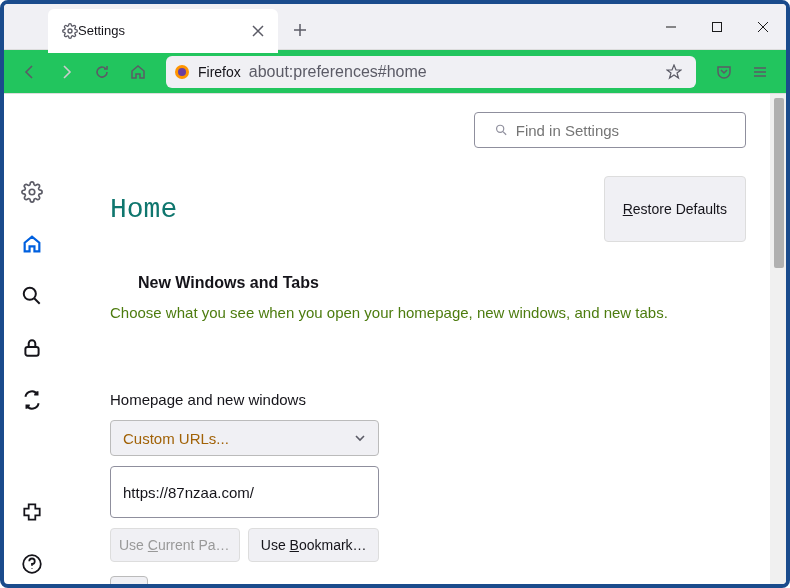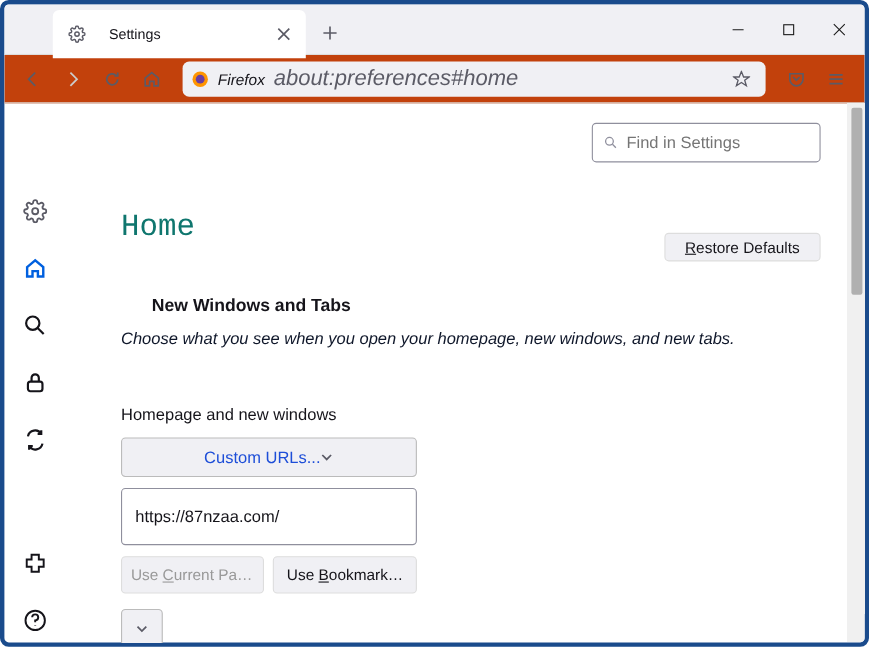--- a/index.html
+++ b/index.html
@@ -1,59 +1,59 @@
 <!DOCTYPE html>
 <html><head>
   <meta charset="utf-8">
   <style>
     * { box-sizing: border-box; margin: 0; padding: 0; font-family: -apple-system, BlinkMacSystemFont, "Segoe UI", sans-serif; }
     body { width: 790px; height: 588px; background: #fff; border: 4px solid #1a4b8c; border-radius: 8px; overflow: hidden; position: relative; }
     
     .titlebar { height: 46px; background: #f0f0f4; display: flex; align-items: center; border-bottom: 1px solid #ddd; }
-    .tab { background: #fff; height: 44px; margin-top: 8px; margin-left: 44px; border-radius: 6px 6px 0 0; display: flex; align-items: center; padding: 0 10px 0 14px; min-width: 230px; gap: 21px; }
+    .tab { background: #fff; height: 44px; margin-top: 8px; margin-left: 44px; border-radius: 6px 6px 0 0; display: flex; align-items: center; padding: 0 10px 0 14px; min-width: 230px; gap: 0; }
     .tab-icon { width: 16px; height: 16px; display: flex; align-items: center; justify-content: center; }
     .tab-title { font-size: 13px; color: #15141a; flex: 1; }
     .tab-close { width: 20px; height: 20px; display: flex; align-items: center; justify-content: center; color: #5b5b66; cursor: pointer; }
     .new-tab-btn { width: 32px; height: 32px; margin-top: 6px; margin-left: 6px; display: flex; align-items: center; justify-content: center; color: #5b5b66; cursor: pointer; font-size: 18px; }
     .window-controls { margin-left: auto; display: flex; gap: 0; }
     .win-btn { width: 46px; height: 32px; display: flex; align-items: center; justify-content: center; color: #1b1b1b; cursor: pointer; }
     
-    .toolbar { height: 44px; background: #c2410c; display: flex; align-items: center; padding: 0 10px; gap: 4px; border-bottom: 1px solid #ddd; font-style: italic; }
+    .toolbar { height: 44px; background: #22c55e; display: flex; align-items: center; padding: 0 10px; gap: 4px; border-bottom: 1px solid #ddd; }
     .tb-btn { width: 32px; height: 32px; display: flex; align-items: center; justify-content: center; color: #5b5b66; cursor: pointer; border-radius: 4px; }
     .tb-btn.disabled { color: #bbb; }
     .urlbar { flex: 1; height: 32px; background: #f0f0f4; border-radius: 6px; display: flex; align-items: center; padding: 0 8px; gap: 8px; margin: 0 8px; }
     .urlbar-icon { width: 16px; height: 16px; }
     .url-prefix { font-size: 14px; color: #15141a; }
-    .url-path { font-size: 20px; color: #5b5b66; flex: 1; }
+    .url-path { font-size: 16px; color: #5b5b66; flex: 1; }
     .urlbar-right { display: flex; gap: 4px; }
     .ur-btn { width: 28px; height: 28px; display: flex; align-items: center; justify-content: center; color: #5b5b66; cursor: pointer; }
     
     .content-wrapper { display: flex; height: calc(100% - 90px); position: relative; }
     .sidebar { width: 56px; display: flex; flex-direction: column; padding-top: 78px; gap: 12px; align-items: center; }
     .sb-item { width: 40px; height: 40px; display: flex; align-items: center; justify-content: center; color: #5b5b66; cursor: pointer; border-radius: 4px; }
     .sb-item.active { color: #0060df; }
     .sb-spacer { flex: 1; }
     
     .main { flex: 1; padding: 18px 40px 0 50px; overflow-y: auto; position: relative; }
     .search-row { display: flex; justify-content: flex-end; margin-bottom: 28px; }
-    .search-box { width: 208px; height: 36px; border: 1px solid #8f8f9d; border-radius: 4px; display: flex; align-items: center; padding: 0 10px; gap: 8px; }
+    .search-box { width: 272px; height: 36px; border: 1px solid #8f8f9d; border-radius: 4px; display: flex; align-items: center; padding: 0 20px; gap: 8px; }
     .search-box input { border: none; outline: none; font-size: 15px; width: 100%; background: transparent; }
     
     .page-header { display: flex; justify-content: space-between; align-items: center; margin-bottom: 32px; }
     .page-title { font-size: 28px; font-weight: 400; color: #0f766e; font-family: Liberation Mono, monospace; }
-    .restore-btn { background: #f0f0f4; border: 1px solid #ddd; border-radius: 4px; padding: 4px 18px; font-size: 14px; cursor: pointer; color: #15141a; margin-top: 36px; }
+    .restore-btn { background: #f0f0f4; border: 1px solid #ddd; border-radius: 4px; padding: 24px 18px; font-size: 14px; cursor: pointer; color: #15141a; }
     .restore-btn u { text-decoration: underline; }
     
     .section-title { font-size: 16px; font-weight: 600; color: #15141a; margin-bottom: 10px; margin-left: 28px; }
-    .section-desc { font-size: 15px; color: #0f172a; margin-bottom: 44px; line-height: 1.4; font-style: italic; }
+    .section-desc { font-size: 15px; color: #4d7c0f; margin-bottom: 62px; line-height: 1.4; }
     
     .setting-row { display: flex; align-items: flex-start; margin-bottom: 14px; gap: 12px; flex-direction: column; }
     .setting-label { width: 258px; font-size: 15px; color: #15141a; padding-top: 6px; }
     .setting-controls { flex: 1; display: flex; flex-direction: column; gap: 10px; }
-    .select-box { height: 36px; border: 1px solid #bbb; border-radius: 4px; background: #f0f0f4; display: flex; align-items: center; justify-content: center; padding: 0 12px; font-size: 15px; color: #1d4ed8; cursor: pointer; }
+    .select-box { height: 36px; border: 1px solid #bbb; border-radius: 4px; background: #f0f0f4; display: flex; align-items: center; justify-content: space-between; padding: 0 12px; font-size: 15px; color: #a16207; cursor: pointer; }
     .text-input { height: 52px; border: 1px solid #8f8f9d; border-radius: 4px; padding: 0 12px; font-size: 15px; color: #15141a; outline: none; width: 100%; }
     .btn-row { display: flex; gap: 8px; }
     .sec-btn { flex: 1; background: #f0f0f4; border: 1px solid #ddd; border-radius: 4px; padding: 8px 8px; font-size: 14px; cursor: pointer; color: #15141a; white-space: nowrap; overflow: hidden; text-overflow: ellipsis; }
     .sec-btn.disabled { color: #999; }
     .sec-btn u { text-decoration: underline; }
     
     .scrollbar-track { position: absolute; right: 0; top: 0; width: 16px; height: 100%; background: #f0f0f0; }
     .scrollbar-thumb { position: absolute; right: 2px; top: 4px; width: 10px; height: 170px; background: #b0b0b0; border-radius: 2px; }
     .scroll-arrow { position: absolute; width: 16px; height: 16px; display: flex; align-items: center; justify-content: center; font-size: 10px; color: #666; }
     .scroll-arrow.up { top: 0; left: 0; }

